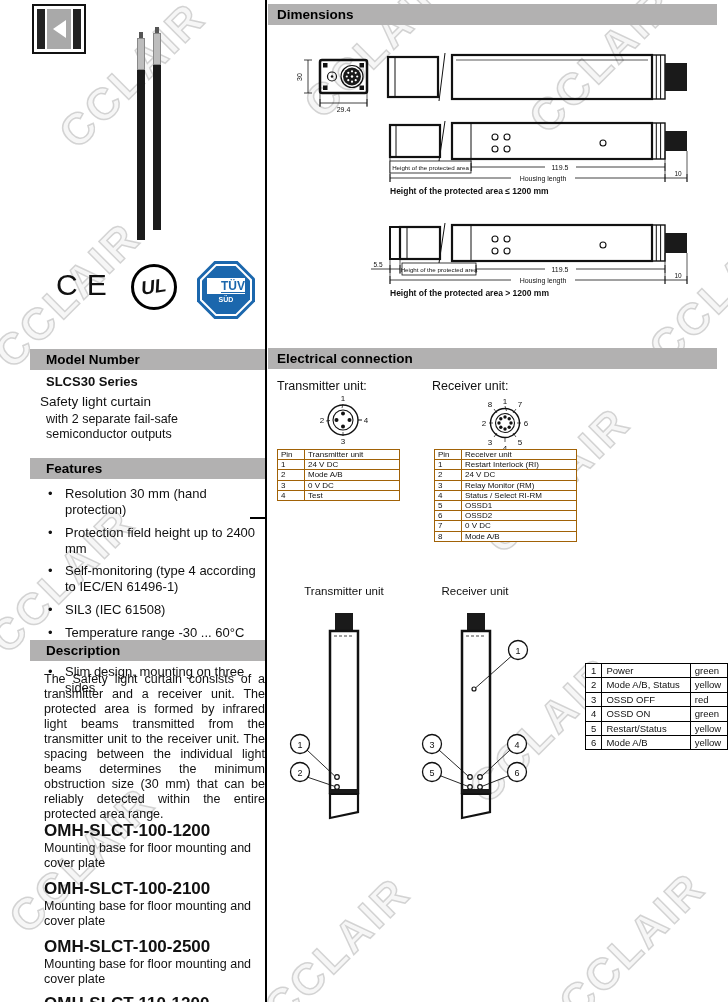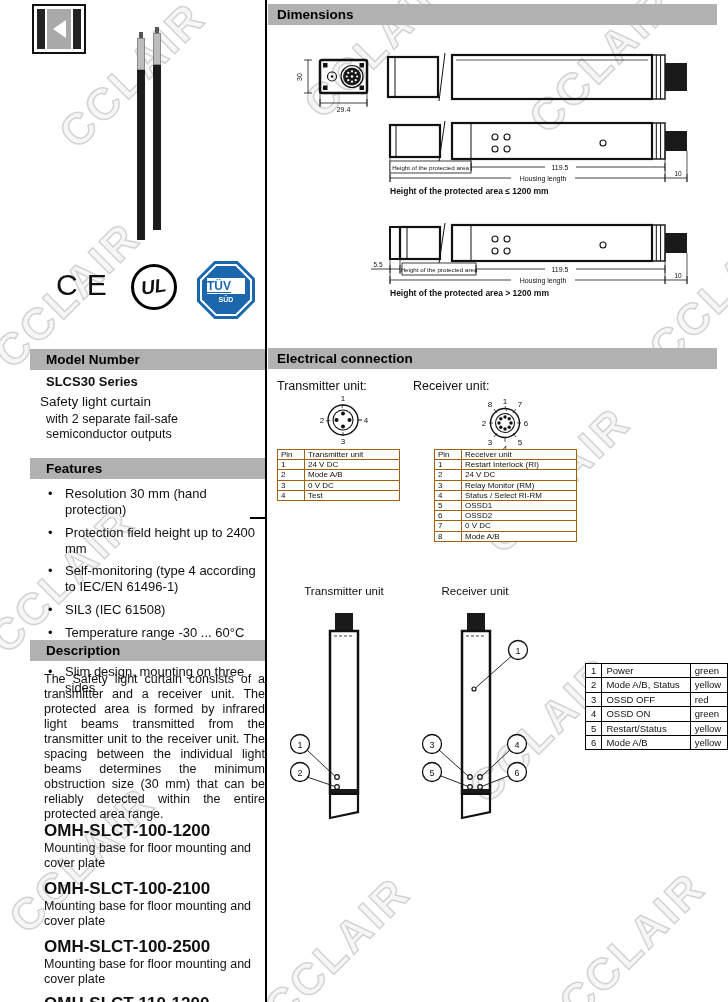--- a/index.html
+++ b/index.html
@@ -69,21 +69,21 @@
   </div>
 
   <div class="abs" style="left:56px;top:268px;font-size:30px;letter-spacing:9px;font-weight:500">CE</div>
   <div class="abs" style="left:131px;top:264px;width:46px;height:46px;border:3px solid #000;border-radius:50%;box-sizing:border-box;display:flex;align-items:center;justify-content:center">
     <span style="font-weight:bold;font-size:19px;font-style:italic;transform:rotate(-8deg);display:inline-block">UL</span>
   </div>
   <div class="abs" style="left:197px;top:261px;width:58px;height:58px">
     <div class="oct abs" style="left:0;top:0;width:58px;height:58px;background:#1b67ad"></div>
     <div class="oct abs" style="left:3px;top:3px;width:52px;height:52px;background:#fff"></div>
     <div class="oct abs" style="left:5px;top:5px;width:48px;height:48px;background:#1b67ad"></div>
-    <div class="abs" style="left:10px;top:17px;width:38px;height:16px;background:#fff;display:flex;align-items:center;justify-content:flex-start">
+    <div class="abs" style="left:10px;top:17px;width:38px;height:16px;background:#fff;display:flex;align-items:center;justify-content:flex-end">
       <span style="color:#1b67ad;font-weight:bold;font-size:12px;border-bottom:1.5px solid #1b67ad;line-height:1">TÜV</span>
     </div>
     <div class="abs" style="left:0;top:35px;width:58px;text-align:center;color:#fff;font-size:7px;font-weight:bold">SÜD</div>
   </div>
 
   <div class="hdr lhdr" style="top:349px">Model Number</div>
   <div class="abs" style="left:46px;top:374px;font-weight:bold;font-size:13px">SLCS30 Series</div>
   <div class="abs" style="left:40px;top:394px;font-size:13.5px">Safety light curtain</div>
   <div class="abs body-text" style="left:46px;top:412px;width:212px">with 2 separate fail-safe semiconductor outputs</div>
 
@@ -257,21 +257,21 @@
     <text class="t65" text-anchor="middle" x="110" y="236.5" fill="#111">5.5</text>
     <text class="t6" text-anchor="middle" x="171" y="241.6" fill="#111">Height of the protected area</text>
     <text class="t7" text-anchor="middle" x="292" y="241.6" fill="#111">119.5</text>
     <text class="t7" text-anchor="middle" x="275" y="252.8" fill="#111">Housing length</text>
     <text class="t65" text-anchor="middle" x="410" y="248" fill="#111">10</text>
     <text class="t8b" x="122" y="266" fill="#111">Height of the protected area &gt; 1200 mm</text>
   </svg>
 
   <div class="hdr rhdr" style="top:348px">Electrical connection</div>
   <div class="abs" style="left:277px;top:379px;font-size:12.5px">Transmitter unit:</div>
-  <div class="abs" style="left:413px;top:379px;font-size:12.5px">Receiver unit:</div>
+  <div class="abs" style="left:432px;top:379px;font-size:12.5px">Receiver unit:</div>
 
   <svg class="abs" style="left:268px;top:373px" width="452" height="82" viewBox="0 0 452 82">
     <g fill="none" stroke="#111">
       <circle cx="75" cy="47" r="15" stroke-width="1.4"></circle>
       <circle cx="75" cy="47" r="10" stroke-width="1.1"></circle>
       <circle cx="75" cy="40.5" r="2" fill="#111" stroke="none"></circle>
       <circle cx="68.5" cy="47" r="2" fill="#111" stroke="none"></circle>
       <circle cx="75" cy="53.5" r="2" fill="#111" stroke="none"></circle>
       <circle cx="81.5" cy="47" r="2" fill="#111" stroke="none"></circle>
       <line x1="90" y1="47" x2="94" y2="47" stroke-width="1"></line>

